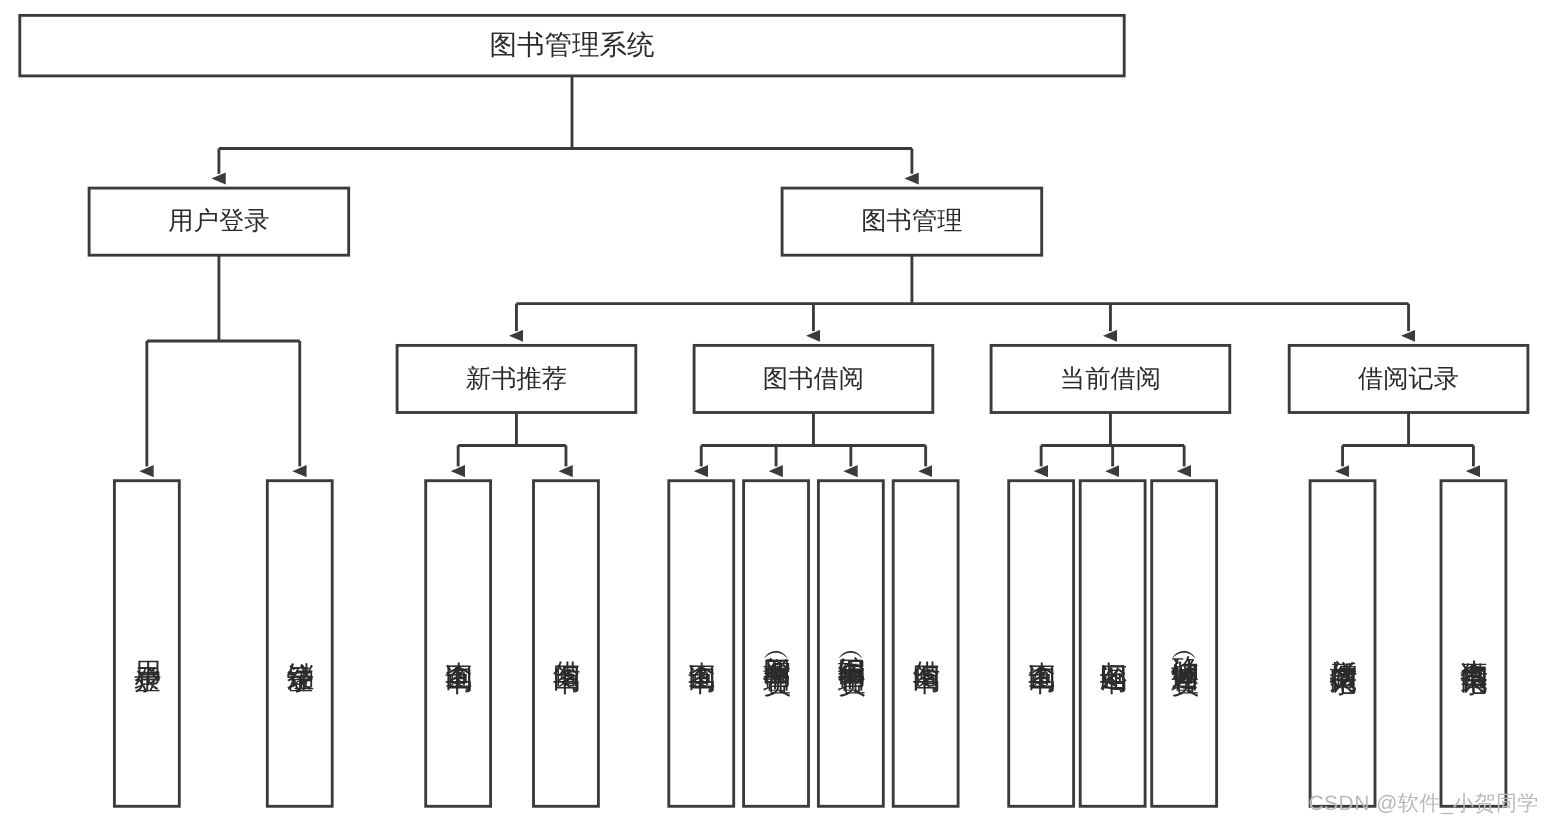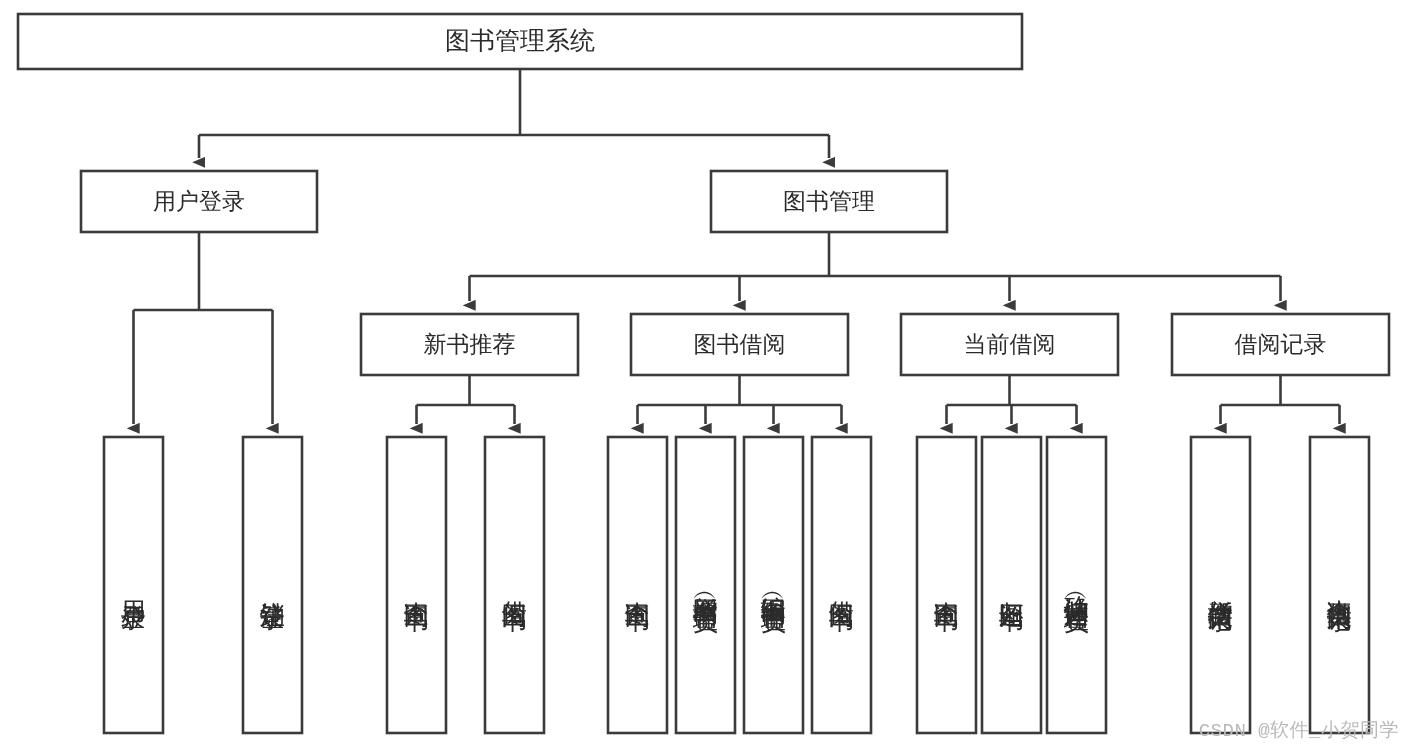--- a/index.html
+++ b/index.html
@@ -61,21 +61,21 @@
     stroke-linecap: butt;
   }
   .arrow-head {
     fill: #3b3b3b;
     stroke: none;
   }
   .watermark {
     position: absolute;
     right: 6px;
     bottom: 4px;
-    font-family: Liberation Mono, monospace;
+    font-family: Liberation Sans, sans-serif;
     font-size: 19px;
     color: #b9b9b9;
     letter-spacing: 0.5px;
     user-select: none;
   }
 </style>
 </head>
 <body>
 
 <div id="diagram-root">

